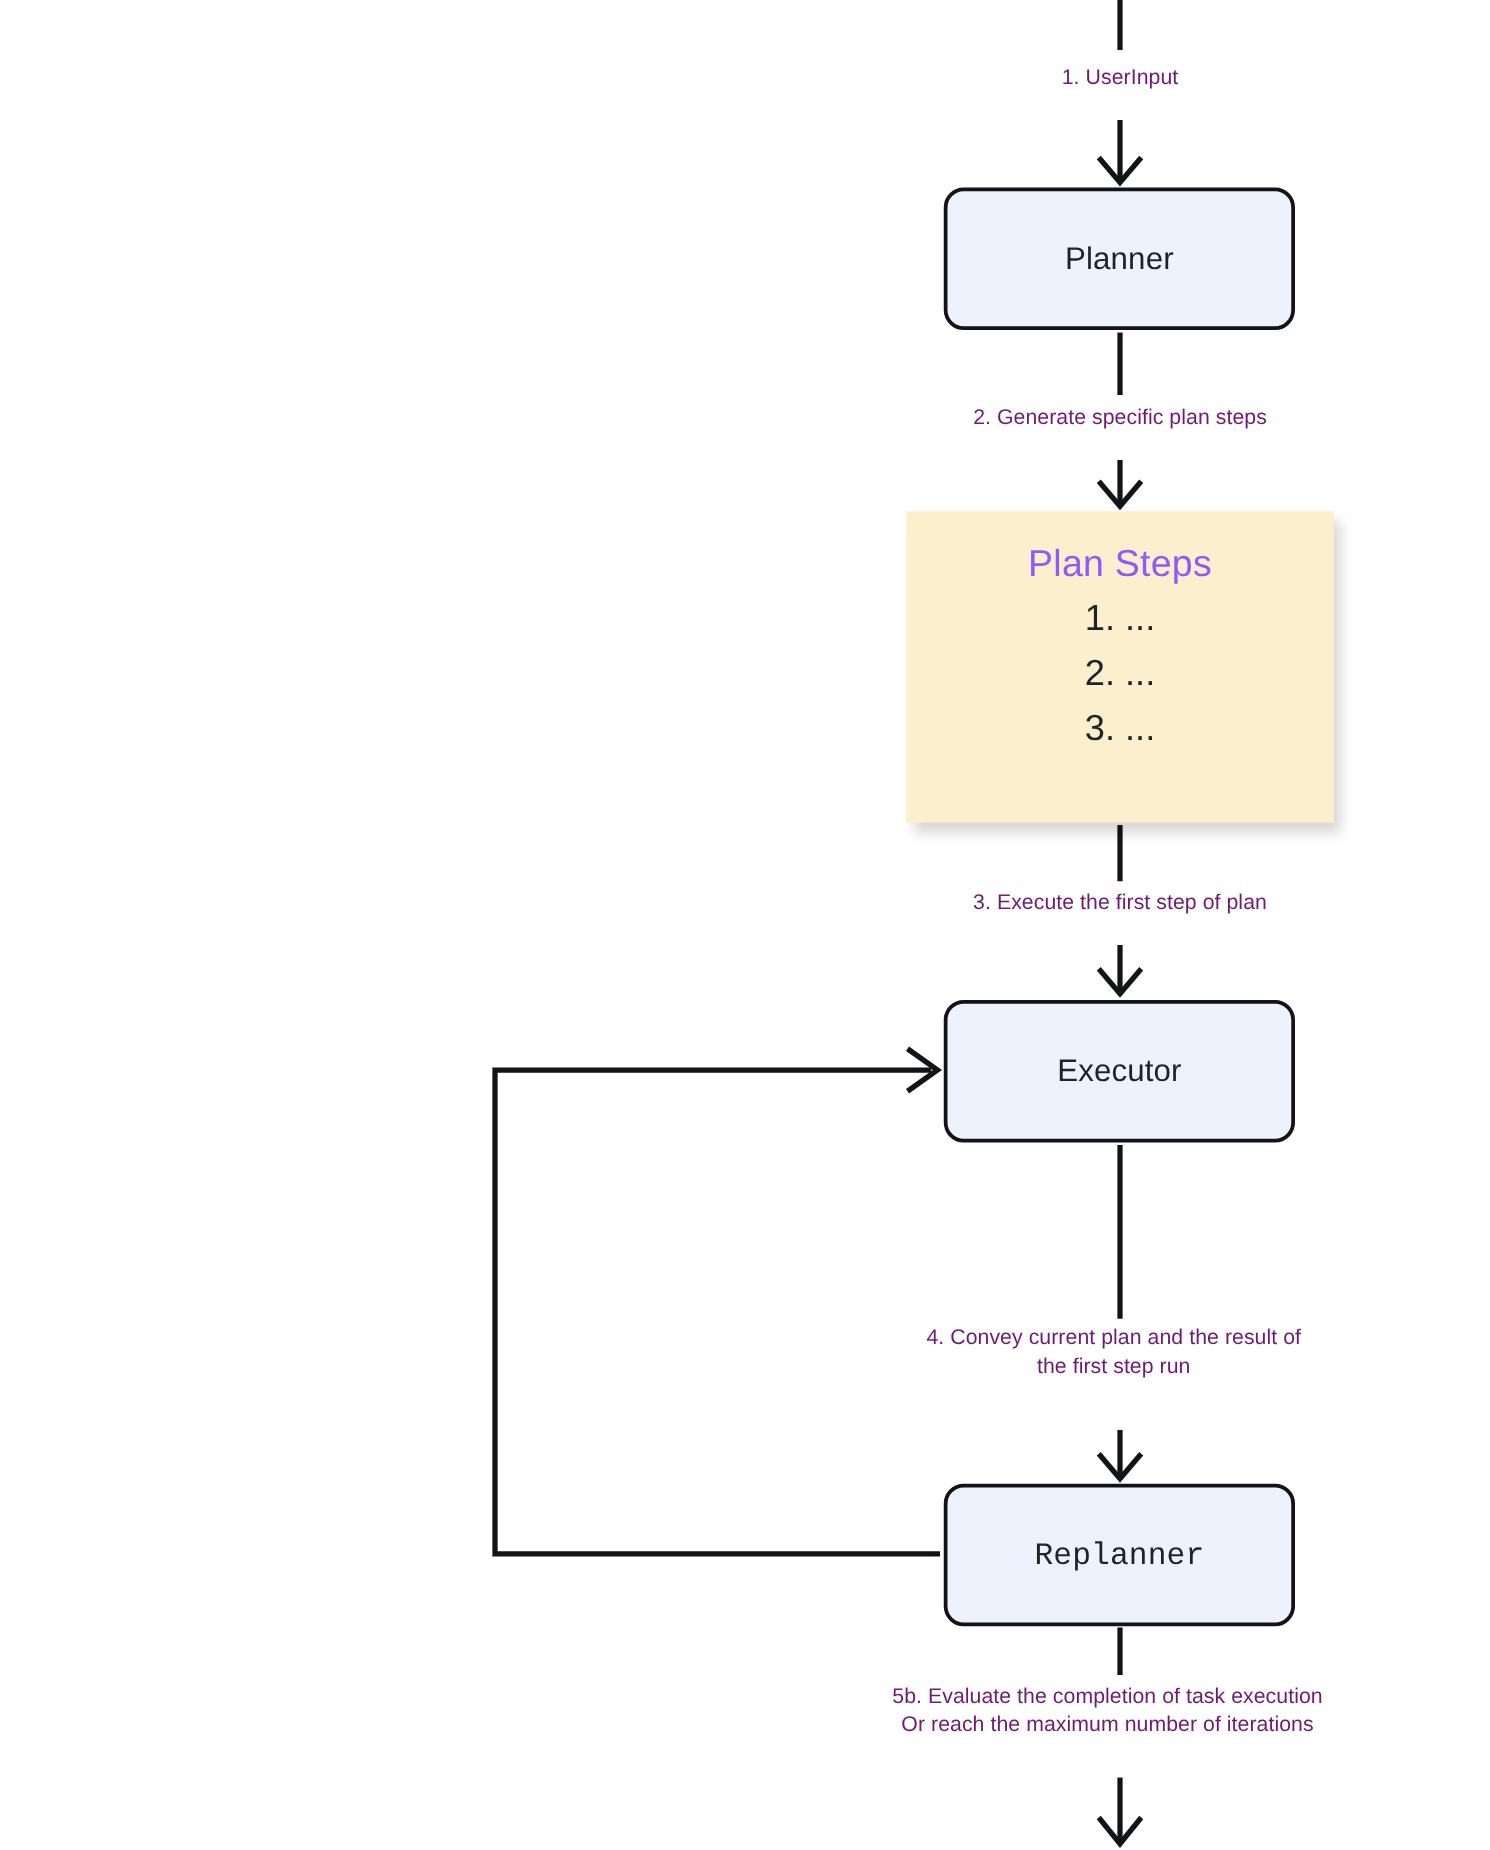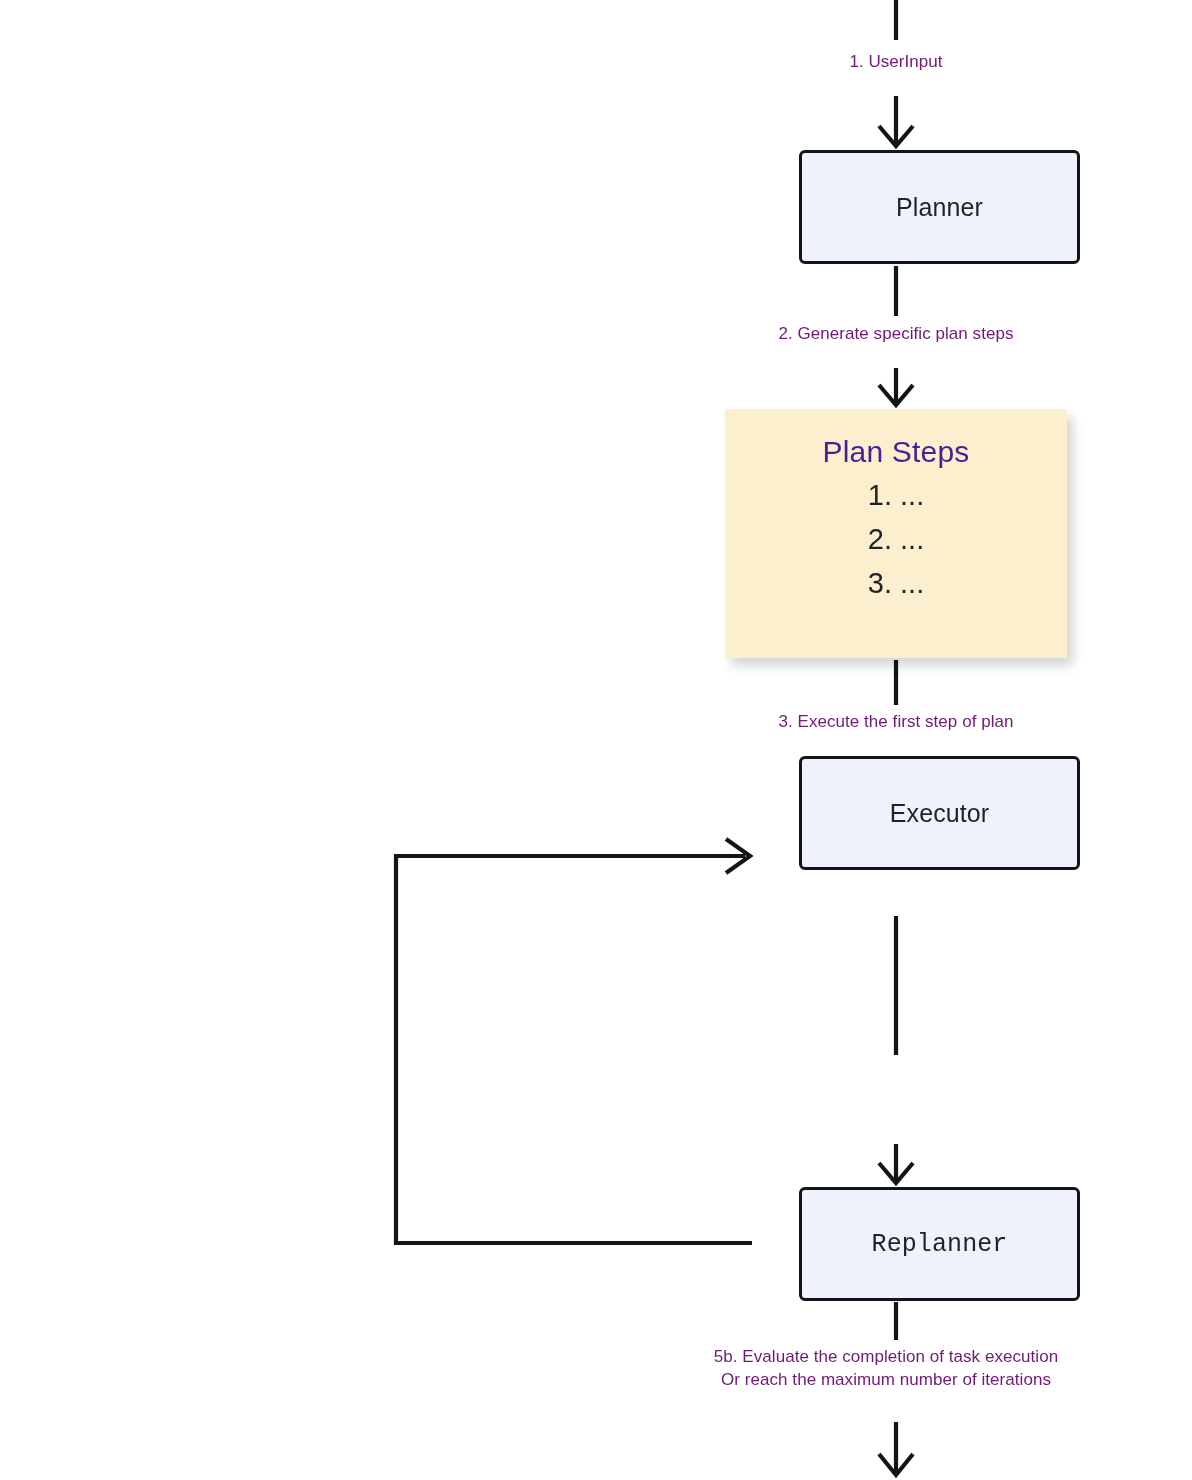--- a/index.html
+++ b/index.html
@@ -30,37 +30,36 @@
     position: absolute;
     box-sizing: border-box;
     display: flex;
     align-items: center;
     justify-content: center;
     text-align: center;
   }
   .node-proc {
     background: #edf2fc;
     border: 3.2px solid #121417;
-    border-radius: 6px;
+    border-radius: 16px;
     font-size: 25px;
     color: #1f2328;
     letter-spacing: 0.1px;
-    margin-left: 44px;
   }
   .node-note {
     background: #fcefce;
     border: none;
     border-radius: 0;
     flex-direction: column;
     justify-content: flex-start;
     box-shadow: 6px 8px 10px rgba(0,0,0,0.16);
   }
   .note-title {
     font-size: 30px;
-    color: #4c1d95;
+    color: #8b5cf6;
     margin-top: 26px;
     margin-bottom: 4px;
     letter-spacing: 0.2px;
   }
   .note-list {
     margin: 0;
     padding: 0;
     list-style: none;
     text-align: left;
   }
@@ -130,25 +129,27 @@
     <div class="note-title">Plan Steps</div>
     <ul class="note-list">
       <li>1. ...</li>
       <li>2. ...</li>
       <li>3. ...</li>
     </ul>
   </div>
 
   <div class="edge-label" style="left:596px; top:710px; width:600px;">3. Execute the first step of plan</div>
 
-  <div class="node node-proc" style="left:755px; top:756px; width:281px; height:114px;">
+  <div class="node node-proc" style="left:755px; top:800px; width:281px; height:114px;">
     <span>Executor</span>
   </div>
 
 
+  <div class="edge-label" style="left:606px; top:1058px; width:570px;">4. Convey current plan and the result of
+the first step run</div>
 
   <div class="node node-proc" style="left:755px; top:1187px; width:281px; height:114px;font-family:Liberation Mono, monospace;">
     <span>Replanner</span>
   </div>
 
   <div class="edge-label" style="left:580px; top:1345px; width:612px;text-align:center;">5b. Evaluate the completion of task execution
 Or reach the maximum number of iterations</div>
 
 </div>
 

